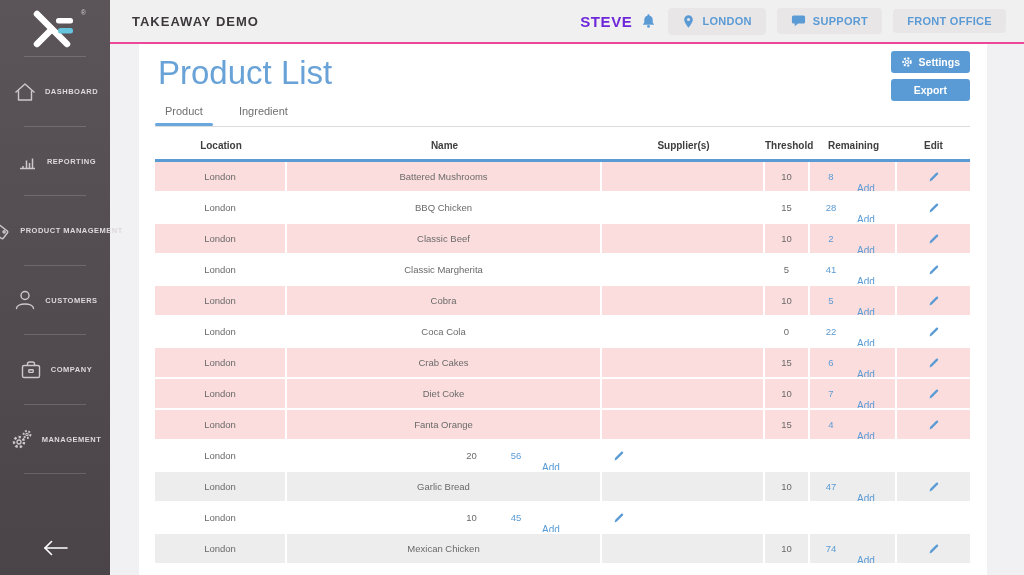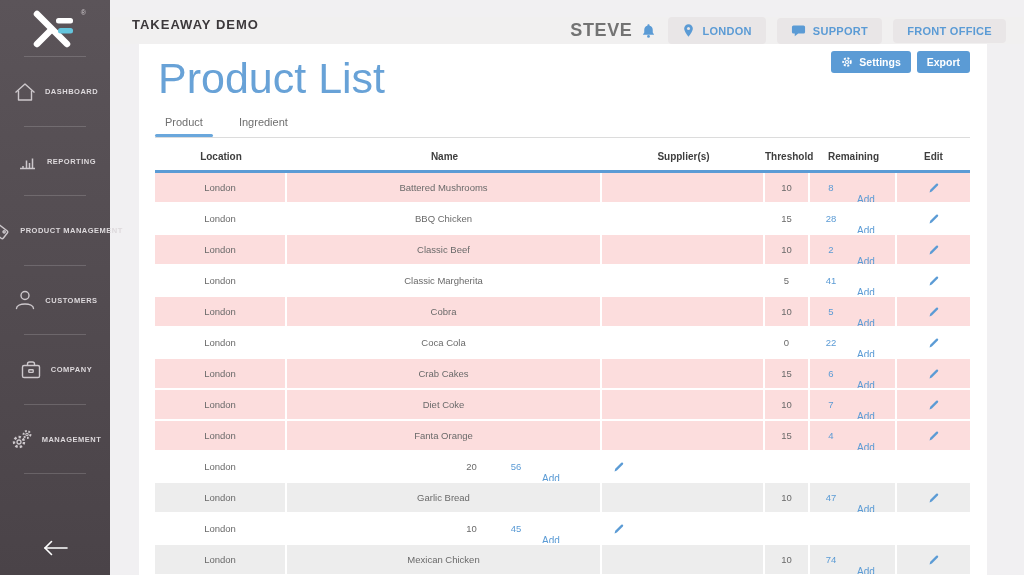--- a/index.html
+++ b/index.html
@@ -15,35 +15,35 @@
   .reg-mark { position:absolute; top:9px; right:24px; font-size:7px; color:#cfcacd; }
   .nav-item { height:69.5px; position:relative; display:flex; flex-direction:row;
     align-items:center; justify-content:center; gap:7px; cursor:pointer; }
   .nav-label { font-size:7.5px; font-weight:bold; color:#ddd9dc; letter-spacing:.5px;
     text-align:center; white-space:nowrap; }
   .nav-icon svg { display:block; }
   .collapse-btn { position:absolute; bottom:10px; left:0; width:110px; height:34px;
     display:flex; align-items:center; justify-content:center; cursor:pointer; }
 
   
-  .topbar { position:absolute; left:110px; right:0; top:17px; height:44px; background:#f1f0f0;
-    border-bottom:2px solid #ec4899; display:flex; align-items:flex-start; }
+  .topbar { position:absolute; left:110px; right:0; top:0; height:44px; background:#f1f0f0;
+    border-bottom:2px solid #ec4899; display:flex; align-items:center; }
   .app-title { margin-left:22px; font-size:13px; font-weight:bold; color:#3c383b; letter-spacing:1px; }
   .topbar-right { margin-left:auto; display:flex; align-items:center; gap:11px; padding-right:18px; }
-  .user-name { font-size:18px; font-weight:bold; color:#737373; letter-spacing:.6px; }
+  .user-name { font-size:15px; font-weight:bold; color:#6d28d9; letter-spacing:.6px; }
   .bell-wrap { margin-left:-3px; display:flex; align-items:center; cursor:pointer; }
   .tb-btn { display:flex; align-items:center; gap:7px; background:#e9e6e7; border:none;
     border-radius:4px; padding:6px 14px; font-size:11px; font-weight:bold; color:#5b9bd5;
     letter-spacing:.3px; cursor:pointer; font-family:inherit; }
 
   
   .main { position:absolute; left:110px; top:44px; right:0; bottom:0; background:#f1f0f2; }
   .card { position:absolute; left:29px; top:0; width:848px; bottom:0; background:#fff; overflow:hidden; }
-  .page-title { margin:10px 2px 0 19px; font-size:43px; color:#68a2d7; font-weight:400; }
-  .actions { position:absolute; top:7px; right:17px; display:flex; flex-direction:row; gap:6px; }
+  .page-title { margin:10px 2px 0 19px; font-size:33px; color:#68a2d7; font-weight:400; }
+  .actions { position:absolute; top:7px; right:17px; display:flex; flex-direction:column; gap:6px; }
   .action-btn { background:#5b9bd5; color:#fff; border:none; font-size:10.5px; font-weight:bold;
     border-radius:3px; padding:5px 10px; display:flex; align-items:center; justify-content:center;
     gap:6px; cursor:pointer; font-family:inherit; }
 
   .tabs { margin:13px 4px 0 16px; display:flex; }
   .tab { font-size:11px; color:#6f6f6f; padding:0 10px 9px; margin-right:16px;
     position:relative; cursor:pointer; }
   .tab.active::after { content:""; position:absolute; left:0; right:0; bottom:0; height:3px;
     background:#6aa7dc; border-radius:2px; }
   .tabs-rule { height:1px; background:#dcdcdc; margin:0 17px 0 16px; }

